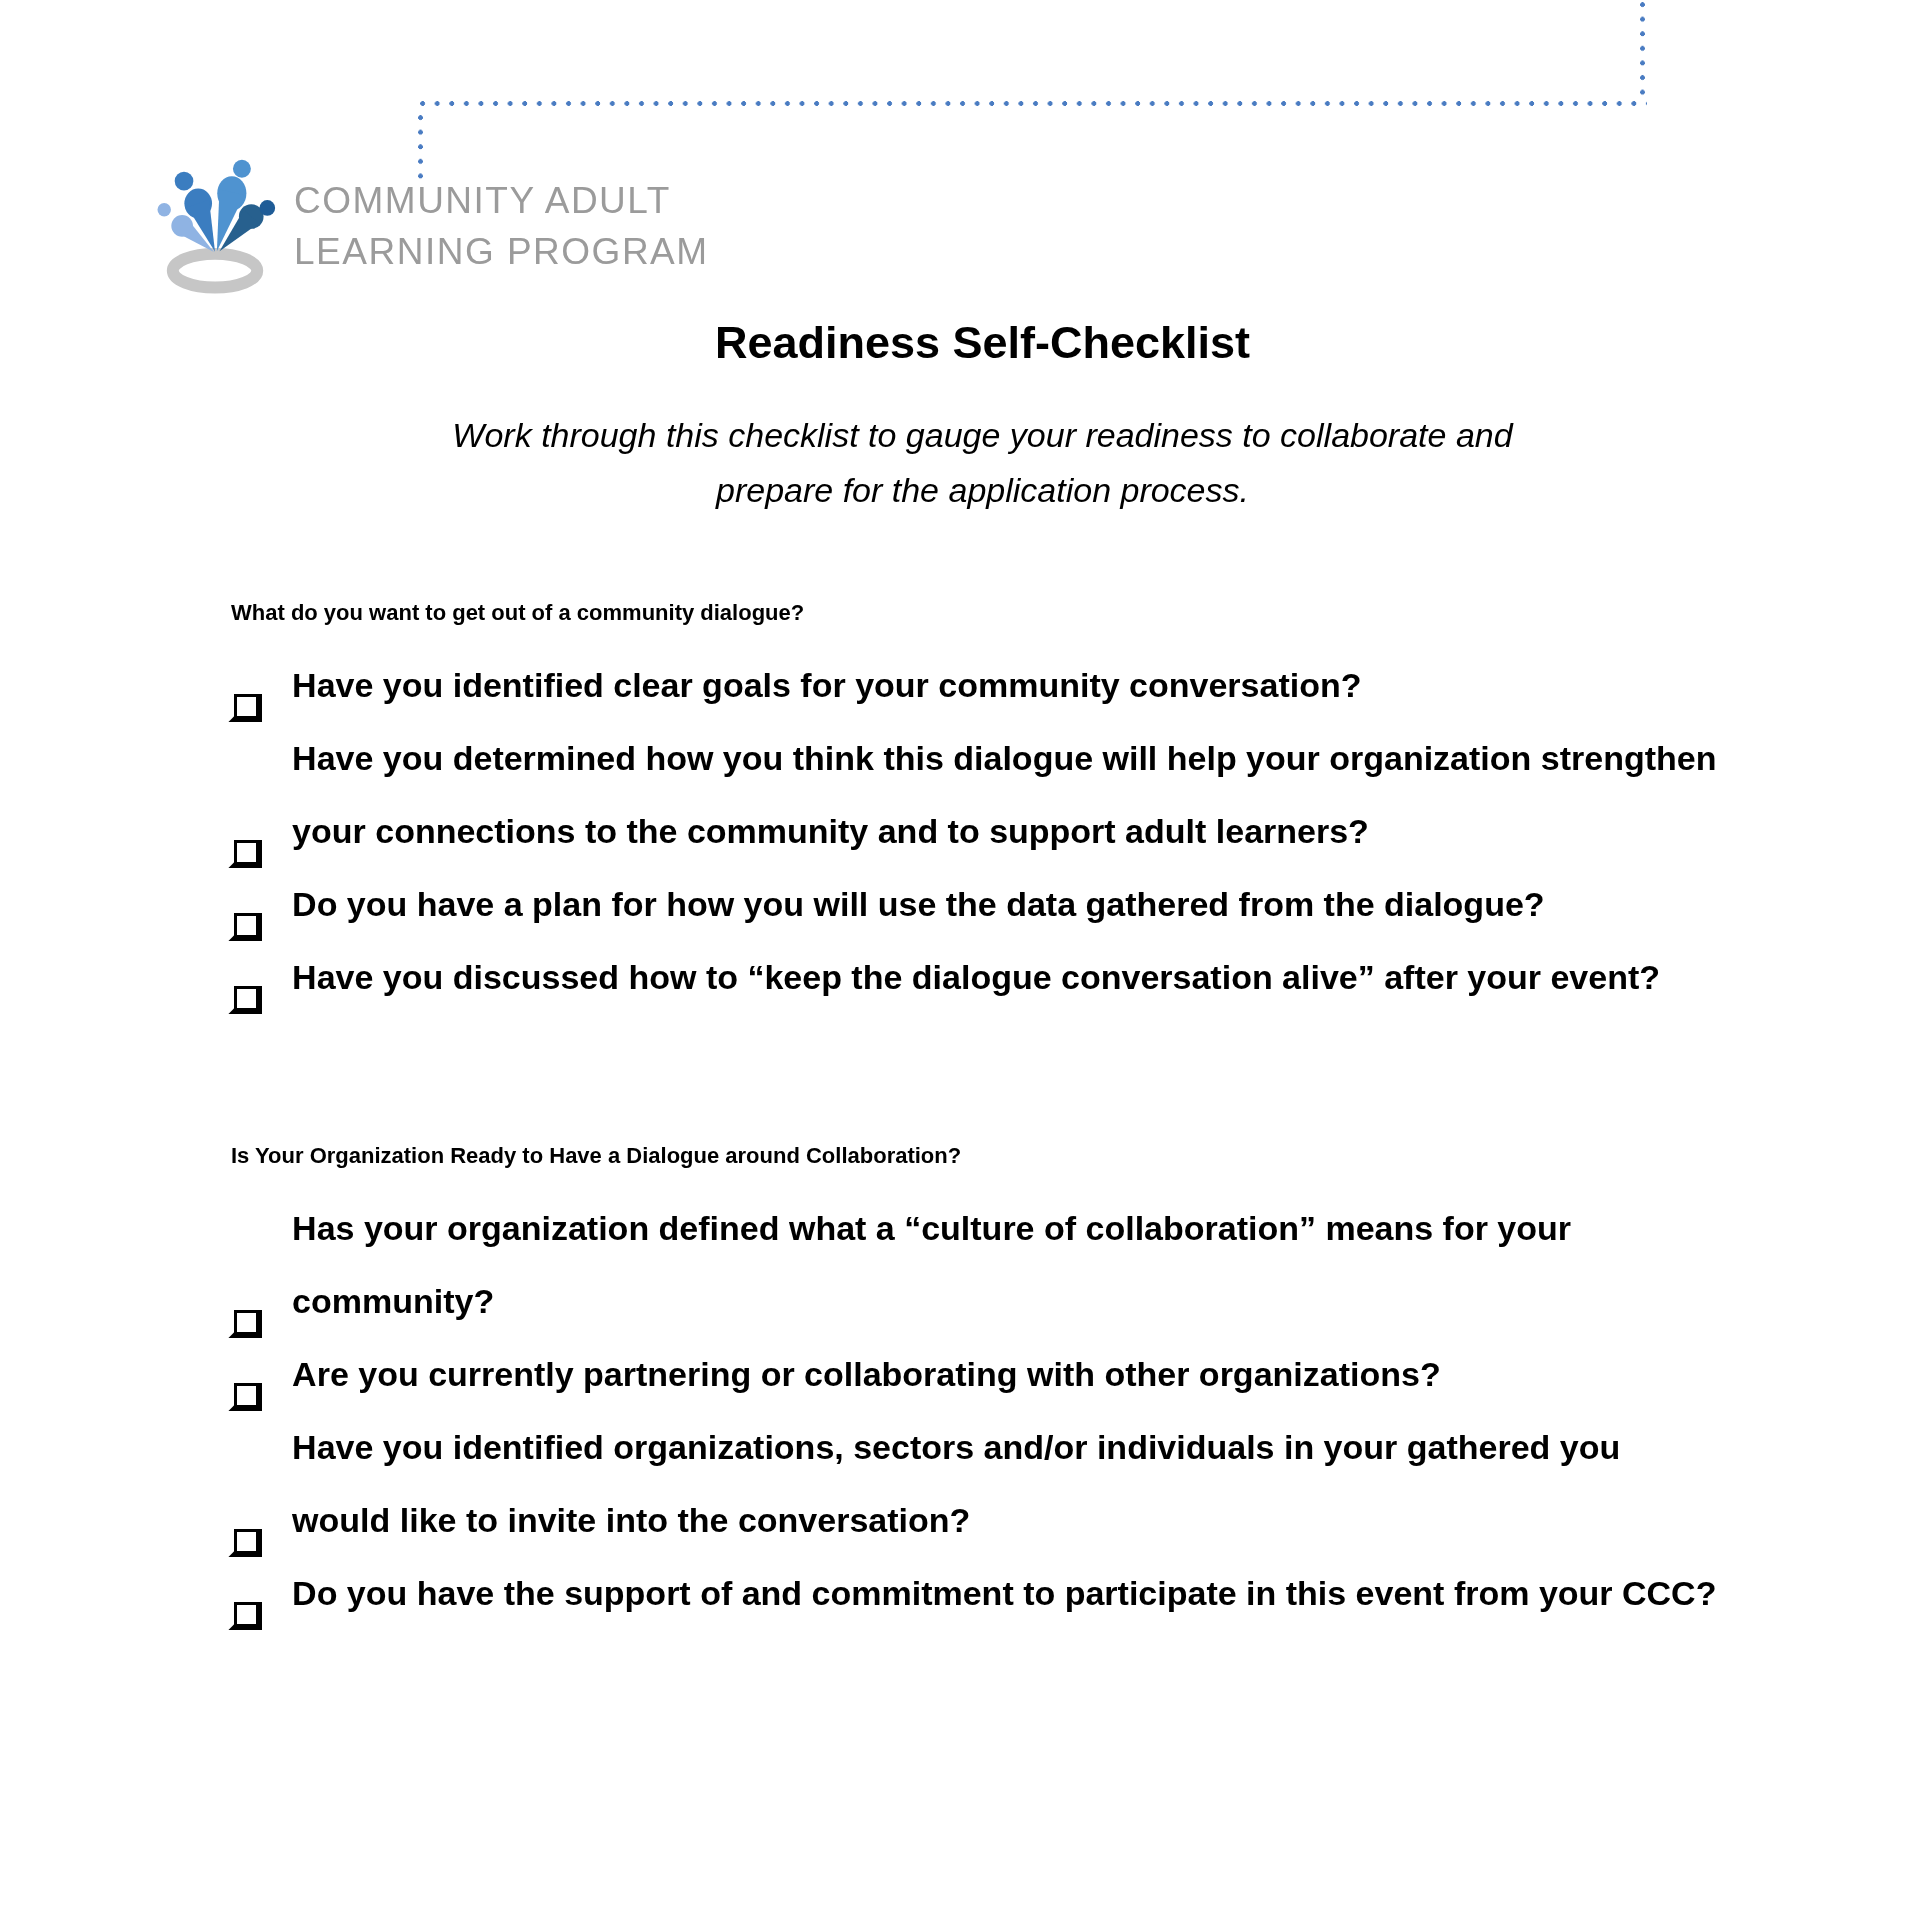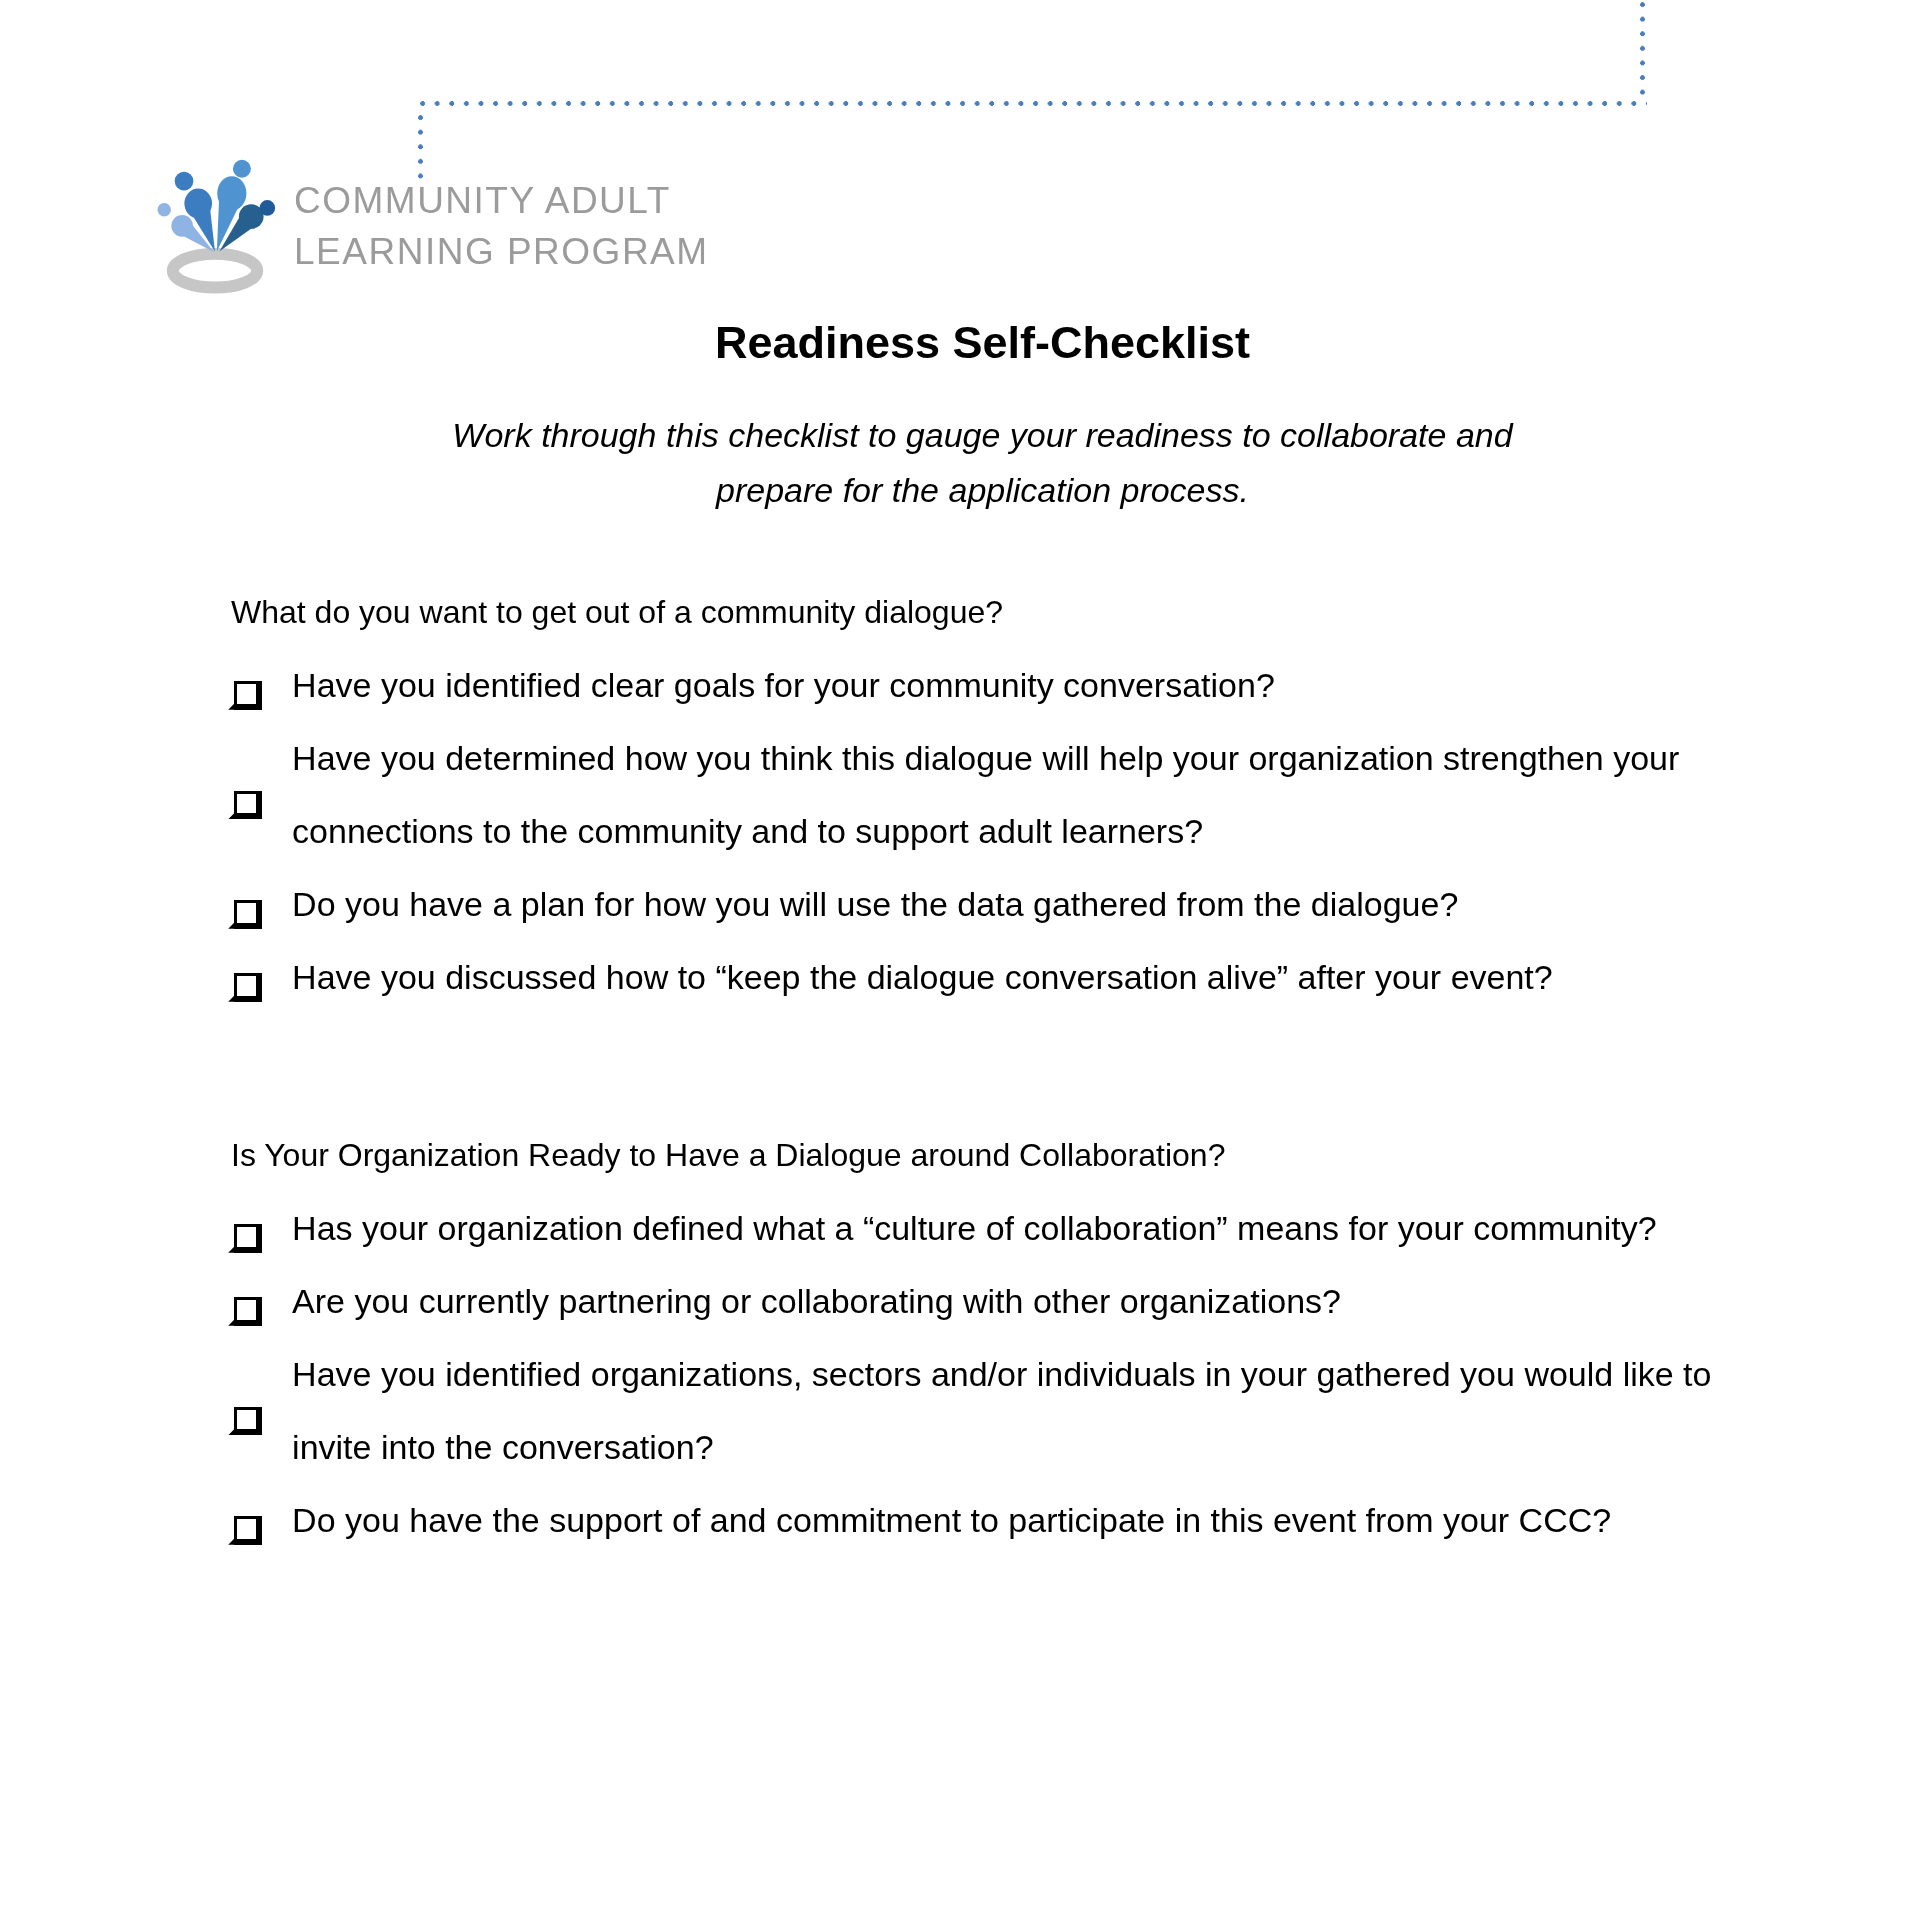--- a/index.html
+++ b/index.html
@@ -40,22 +40,22 @@
     position:absolute;left:0;top:316px;width:1965px;text-align:center;
     font-size:45px;font-weight:bold;line-height:54px;
   }
   .doc-subtitle{
     position:absolute;left:0;top:408px;width:1965px;text-align:center;
     font-size:34px;font-style:italic;line-height:55px;
   }
 
   
   .section{position:absolute;left:231px;width:1525px;}
-  .section-heading{font-size:32px;font-weight:normal;line-height:73px;}
-  .check-item{display:flex;align-items:center;}
+  .section-heading{font-size:22px;font-weight:bold;line-height:73px;}
+  .check-item{display:flex;align-items:flex-end;font-weight:bold;}
   .checkbox{
     flex:0 0 auto;width:28px;height:28.5px;position:relative;
     border:solid #000;border-width:3.5px 6.2px 6.2px 3.5px;
     margin:19.6px 30px 0 3.1px;background:#fff;
   }
   .checkbox::after{
     content:"";position:absolute;left:-8.9px;bottom:-6.2px;width:6.2px;height:6.2px;
     background:#000;clip-path:polygon(100% 0,100% 100%,0 100%);
   }
   .item-text{font-size:34px;line-height:73px;max-width:1425px;}

